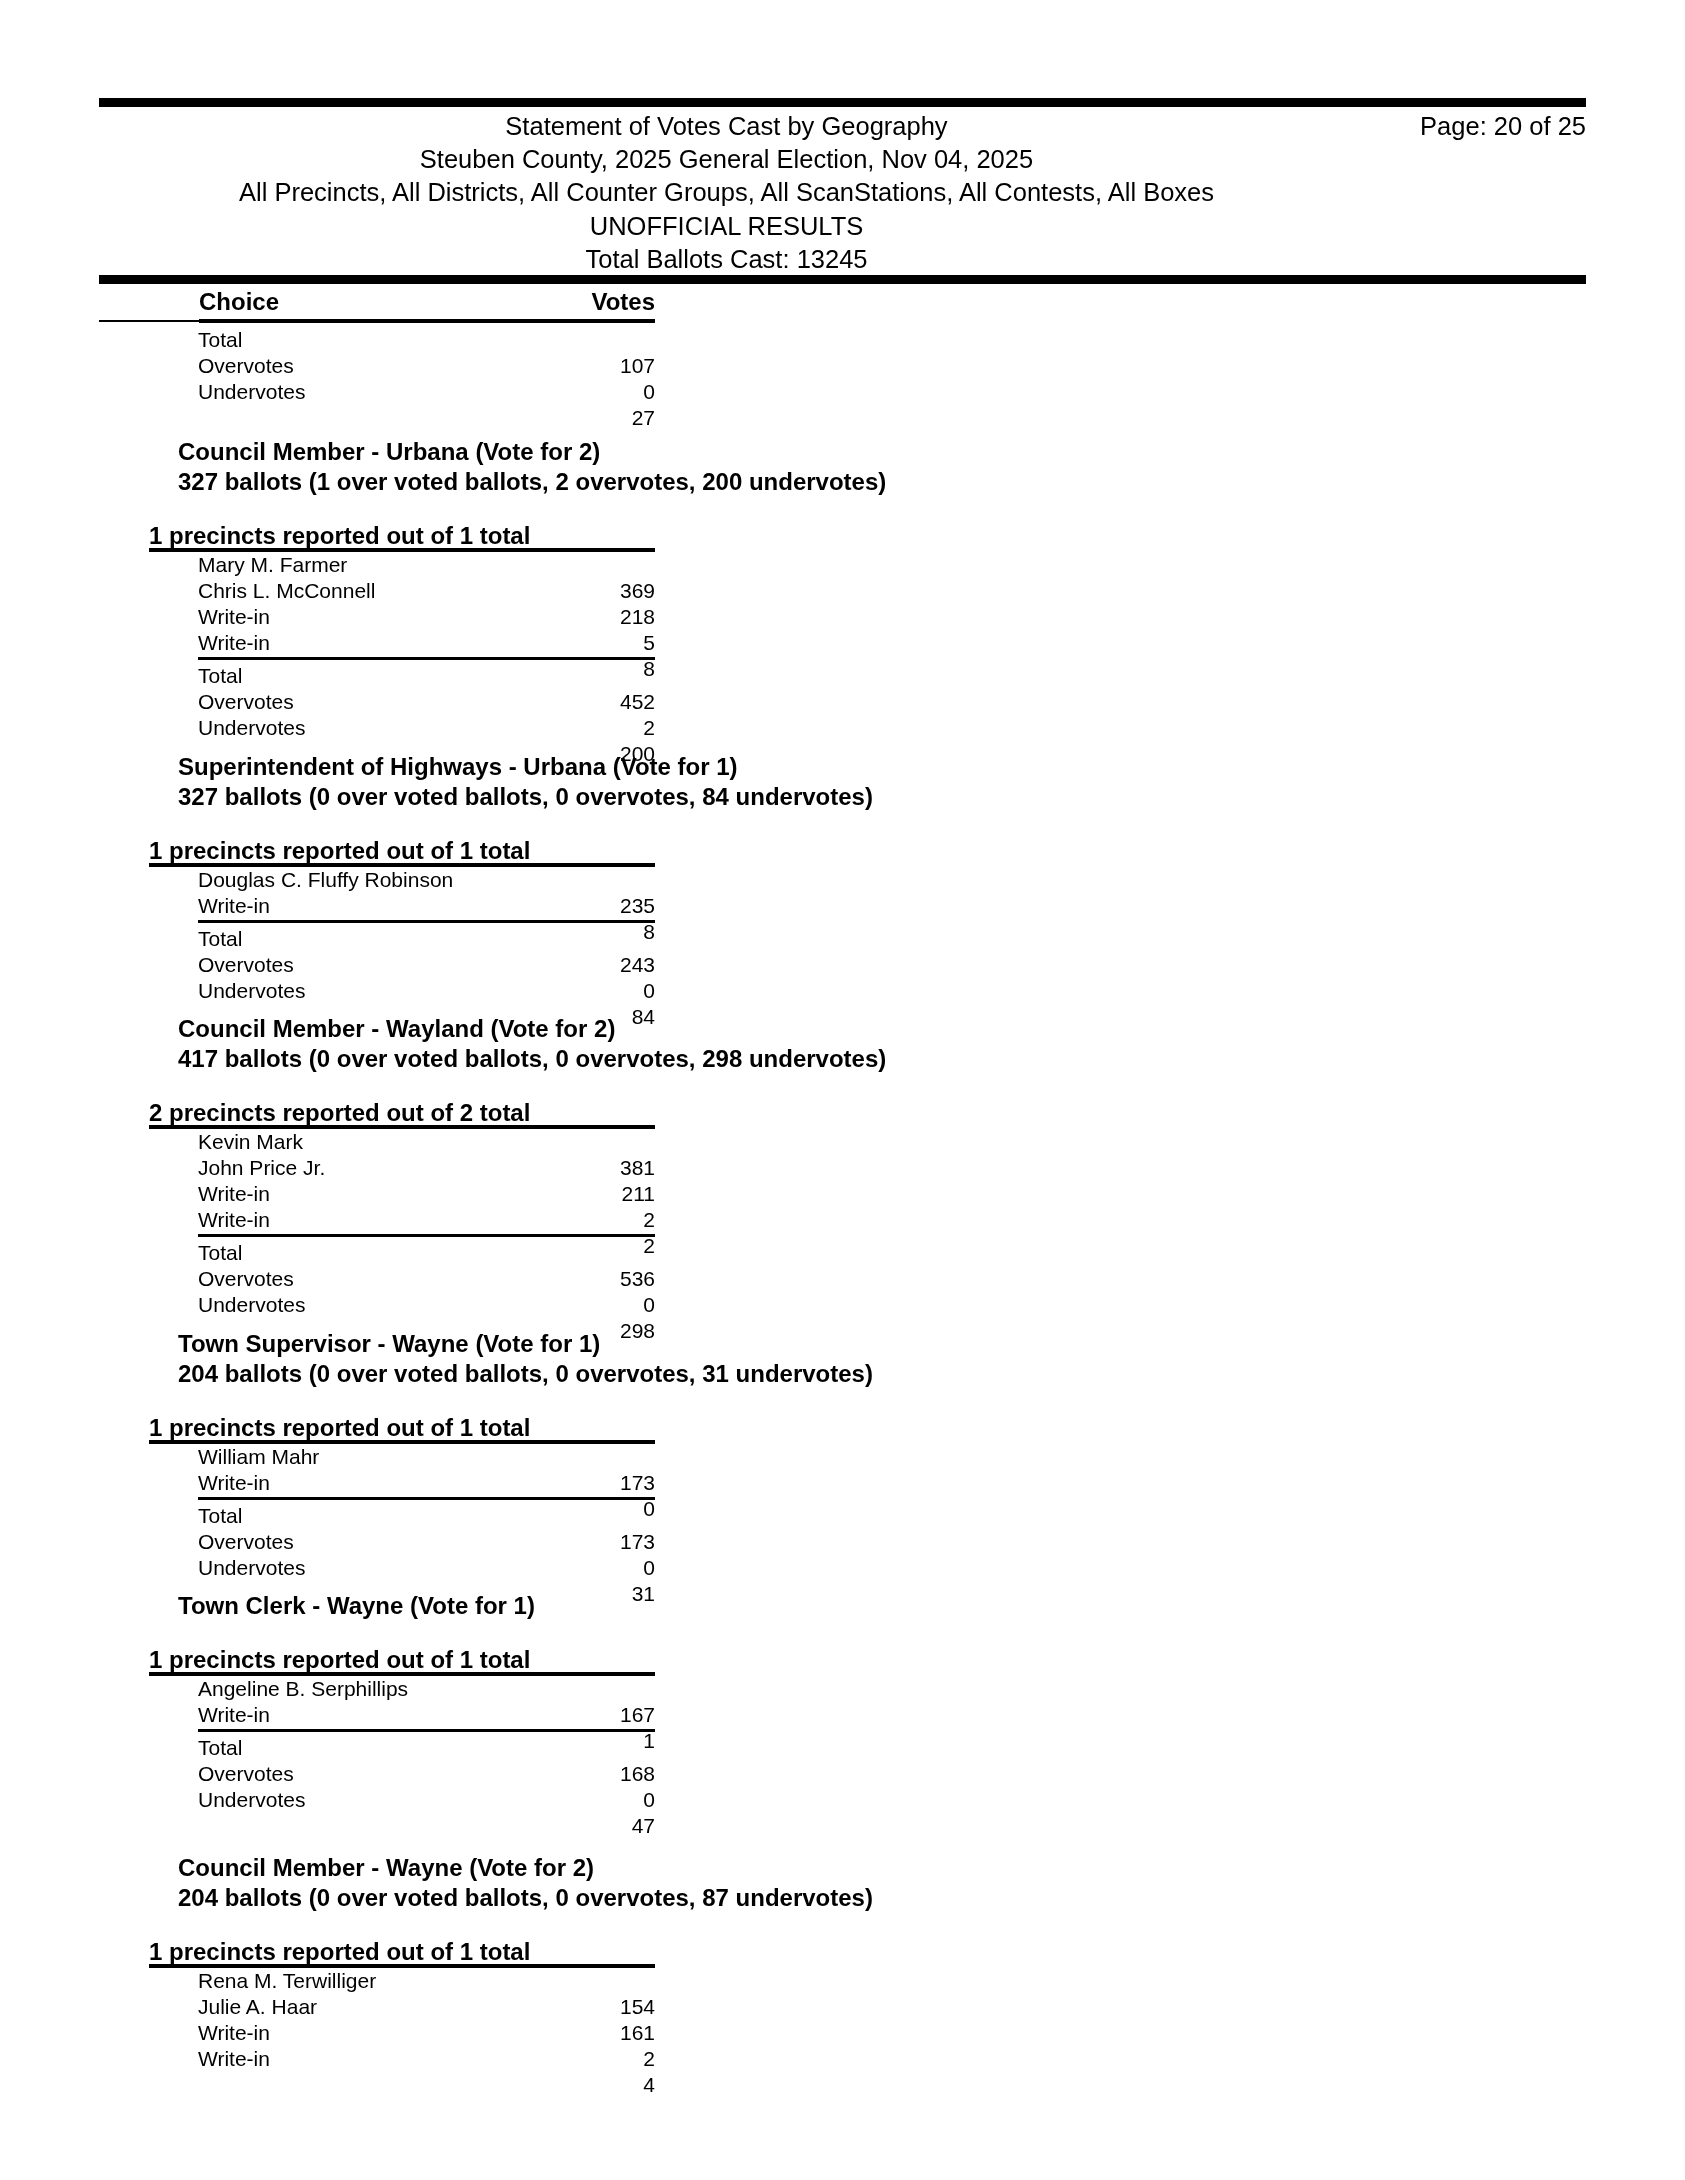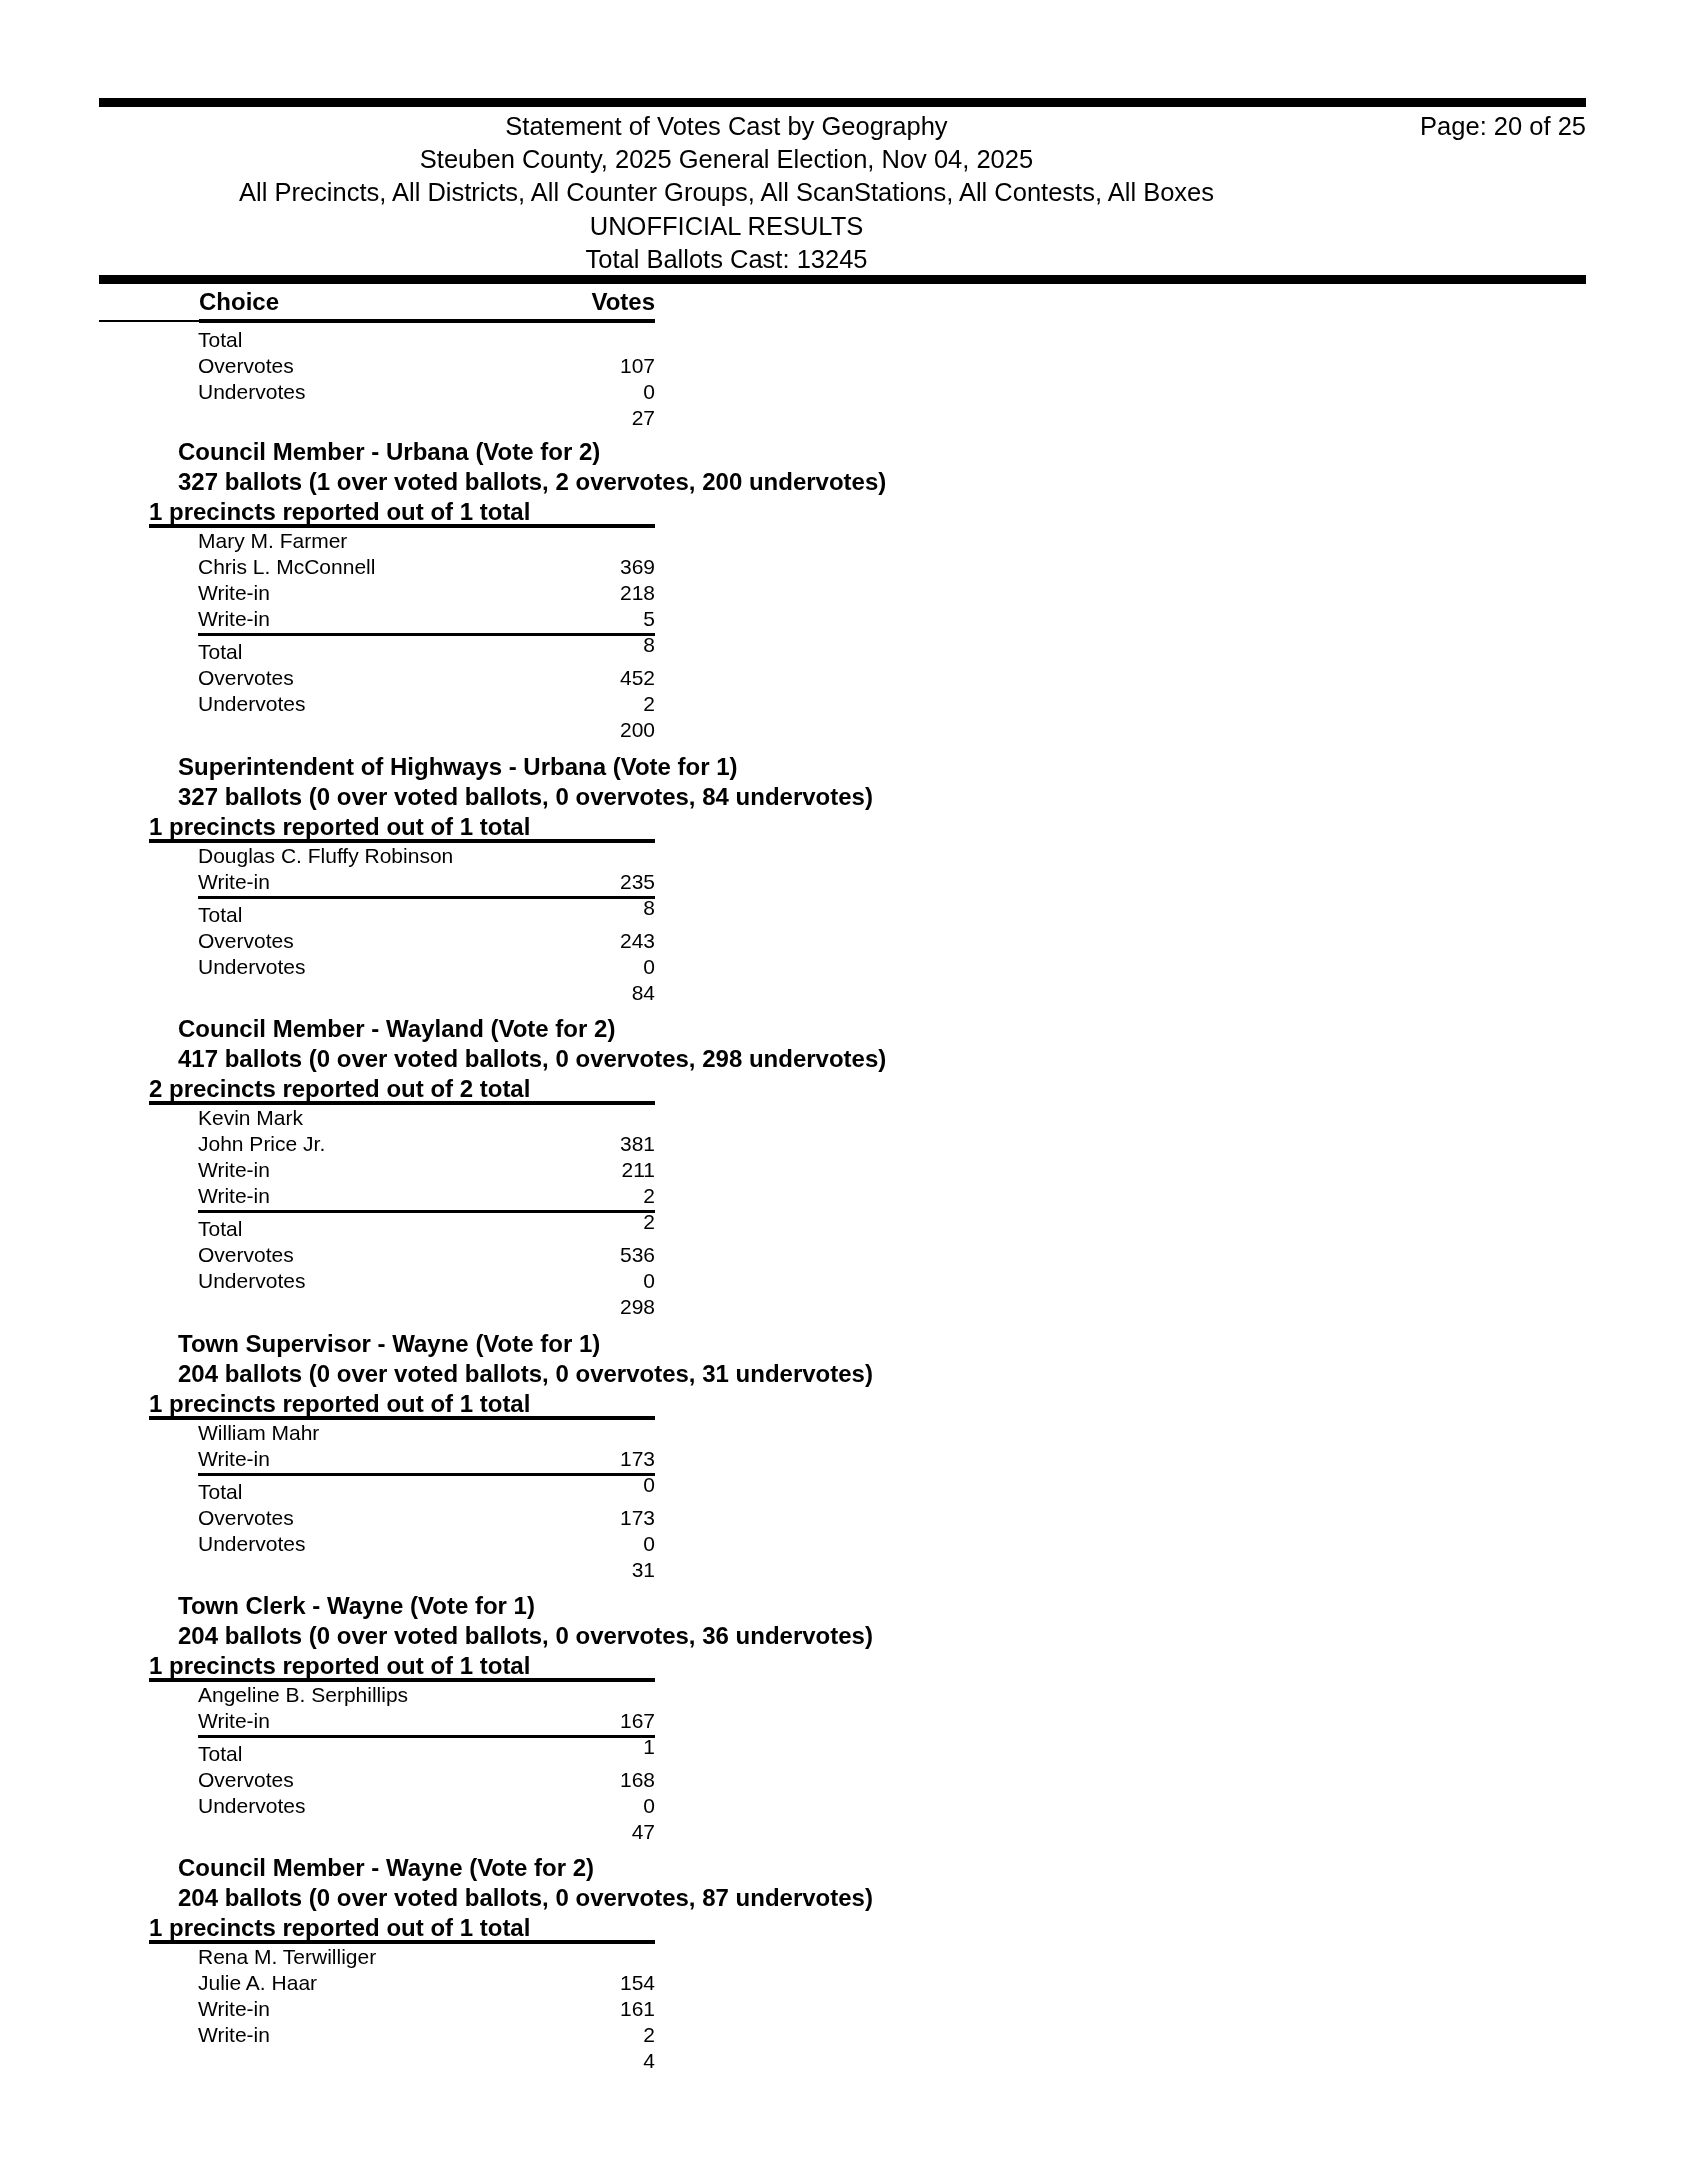--- a/index.html
+++ b/index.html
@@ -10,21 +10,21 @@
   .hdr-center { position: absolute; left: 99px; width: 1255px; text-align: center;
                 font-size: 25.5px; line-height: 33px; }
   .page-num { position: absolute; right: 99px; top: 110px; font-size: 25.5px; line-height: 33px; }
 
   .col-head { position: absolute; top: 288px; font-size: 24px; font-weight: bold; }
   .thin-rule { position: absolute; left: 99px; top: 320px; width: 100px; height: 1.8px; background: #000; }
   .thick-rule { position: absolute; height: 4.4px; background: #000; }
 
   .contest { position: absolute; left: 149px; width: 790px; }
   .c-title { font-size: 24px; font-weight: bold; line-height: 30px; white-space: nowrap; margin-left: 29px; }
-  .c-prec { font-size: 24px; font-weight: bold; line-height: 29px; white-space: nowrap; display:inline-block; }
+  .c-prec { font-size: 24px; font-weight: bold; line-height: 29px; white-space: nowrap; display:inline-block;margin-top:24px; }
   .c-rule { width: 506px; height: 3.5px; background: #000; margin-top: -1.8px; }
   .rows { margin-left: 49px; width: 457px; }
   .row { display: flex; justify-content: space-between; font-size: 21px; line-height: 26px; height: 26px; flex-direction: column; }
   .row .v { text-align: right; }
   .sep { height: 3.5px; background: #000; margin: 0.9px 0 2.6px 0; }
 </style>
 </head>
 <body>
 
 <div class="page">
@@ -191,21 +191,20 @@
         </div>
       <div class="row">
           <span>Undervotes</span>
           <span class="v">31</span>
         </div>
     </div>
   </div>
 
   <div class="contest" style="top:1591px">
     <div class="c-title">Town Clerk - Wayne (Vote for 1)</div>
-    <div class="c-title">204 ballots (0 over voted ballots, 0 overvotes, 36 undervotes)</div>
     <div class="c-prec">1 precincts reported out of 1 total</div>
     <div class="c-rule"></div>
     <div class="rows">
       <div class="row">
           <span>Angeline B. Serphillips</span>
           <span class="v">167</span>
         </div>
       <div class="row">
           <span>Write-in</span>
           <span class="v">1</span>

